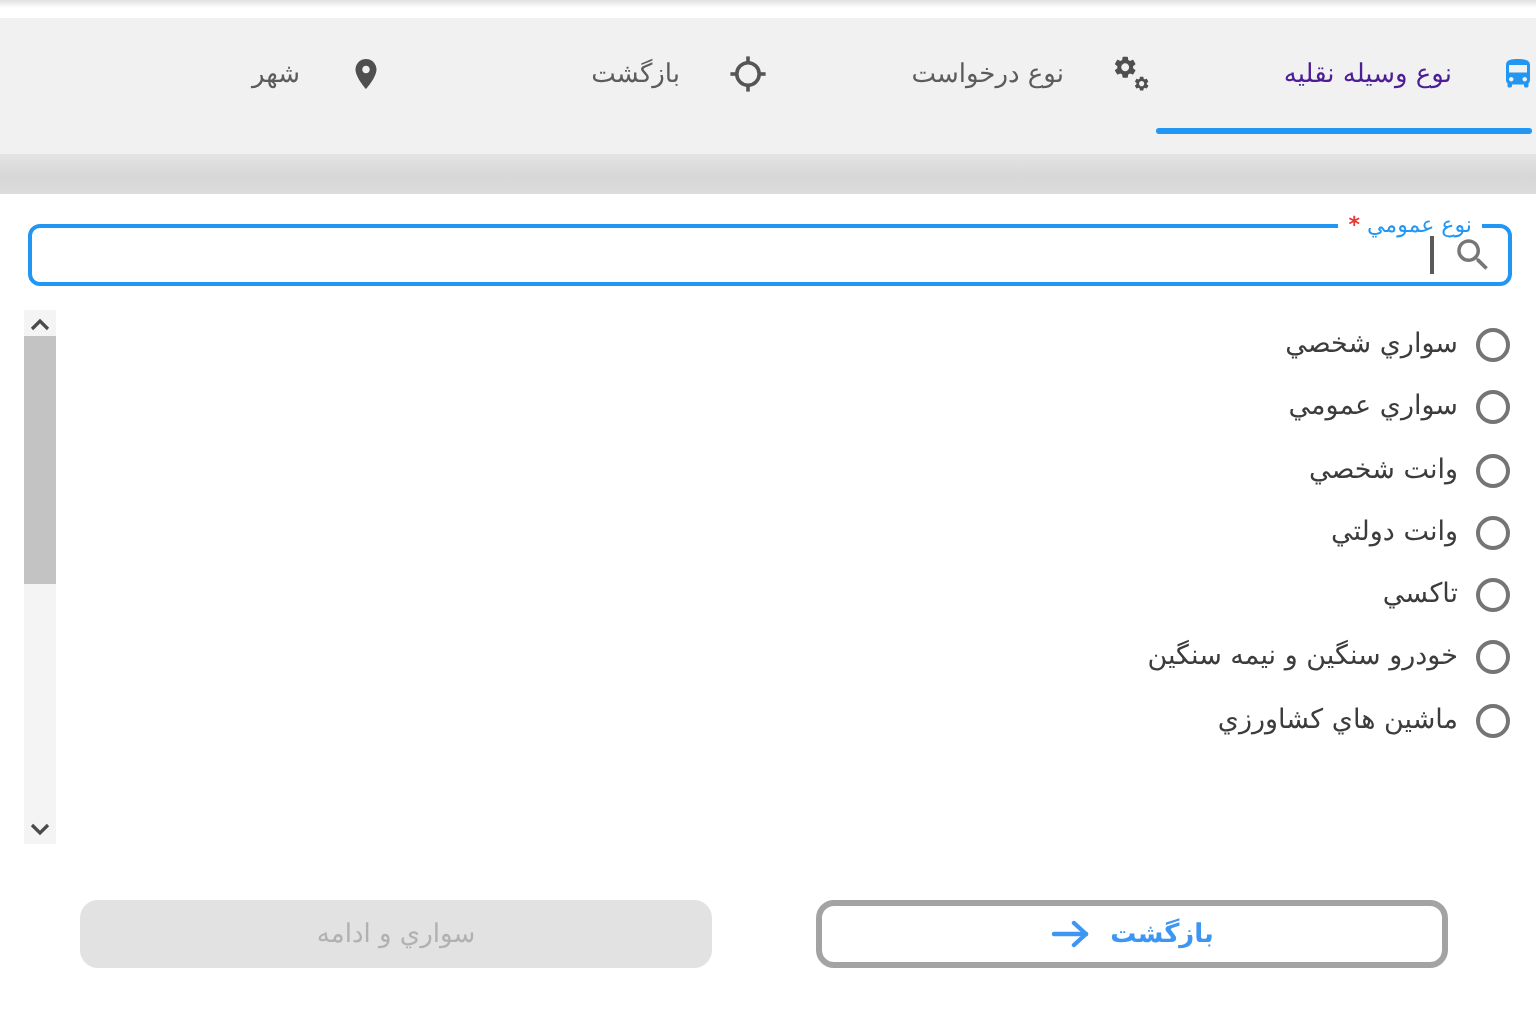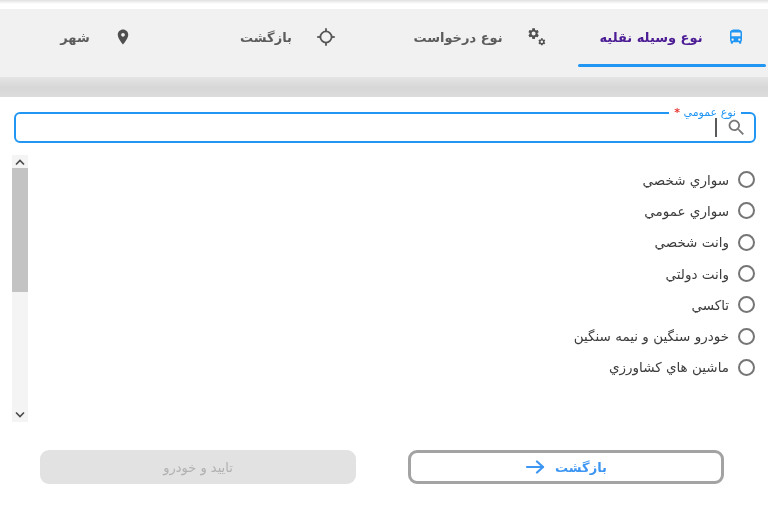--- a/index.html
+++ b/index.html
@@ -9,21 +9,21 @@
     font-family:"DejaVu Sans","Liberation Sans",sans-serif;
     direction:rtl;
   }
   .topline { position:absolute; top:0; left:0; right:0; height:4px;
     background:linear-gradient(to bottom,#e0e0e0,#ffffff); }
 
   
   .tabbar { position:absolute; top:9px; left:0; right:0; height:68px;
     background:#f1f1f1; display:flex; }
   .tab { flex:1 1 0; position:relative; display:flex; align-items:center;
-    justify-content:center; gap:24px; padding-bottom:12px; cursor:pointer;font-weight:bold; }
+    gap:24px; padding-bottom:12px; cursor:pointer; }
   .tab .tab-label { font-size:13px; color:#5c5c5c; white-space:nowrap; }
   .tab.active .tab-label { color:#4c1d95; }
   .tab .underline { position:absolute; bottom:10px; left:2px; right:2px;
     height:3px; background:#2196f3; border-radius:2px; display:none; }
   .tab.active .underline { display:block; }
 
   .band { position:absolute; top:77px; left:0; right:0; height:20px;
     background:linear-gradient(to bottom,#e4e4e4,#d7d7d7 55%,#dcdcdc); }
 
   
@@ -34,21 +34,21 @@
   .field-label .req { color:#e53935; font-weight:bold; }
   .search-input { position:absolute; top:0; left:0; width:100%; height:100%;
     box-sizing:border-box; border:none; outline:none; background:transparent;
     padding:0 46px 0 10px; font-size:14px; direction:rtl;
     font-family:"DejaVu Sans","Liberation Sans",sans-serif; }
   .search-icon { position:absolute; top:3px; right:7px; width:21px; height:21px; }
   .caret { position:absolute; top:4px; right:37px; width:2px; height:19px; background:#5a5a5a; }
 
   
   .options { position:absolute; top:164px; right:13px; left:60px; }
-  .option { height:31.3px; display:flex; align-items:center; gap:9px; cursor:pointer; }
+  .option { height:31.3px; display:flex; gap:9px; cursor:pointer; }
   .radio { width:17px; height:17px; box-sizing:border-box; border:2px solid #757575;
     border-radius:50%; background:#fff; flex:0 0 auto; }
   .option .opt-label { font-size:13.5px; color:#3c3c3c; white-space:nowrap; }
 
   
   .scrollbar { position:absolute; left:12px; top:155px; width:16px; height:267px;
     background:#f4f4f4; }
   .sb-btn { position:absolute; left:0; width:16px; height:13px; display:flex;
     align-items:center; justify-content:center; cursor:pointer; }
   .sb-up { top:1px; } .sb-down { bottom:1px; }
@@ -188,14 +188,14 @@
   <span>بازگشت</span>
   <span style="display:flex;">
     <svg width="21" height="14" viewBox="0 0 21 14" fill="none" stroke="#3d96f2" stroke-width="2.2" stroke-linecap="round" stroke-linejoin="round">
         <line x1="2" y1="7" x2="18" y2="7"></line>
         <polyline points="12,1.5 18,7 12,12.5"></polyline>
       </svg>
   </span>
 </div>
 
 <div class="btn-submit">
-  <span>تایید و خودرو</span>
+  <span>سواري و ادامه</span>
 </div>
 
 </body></html>

